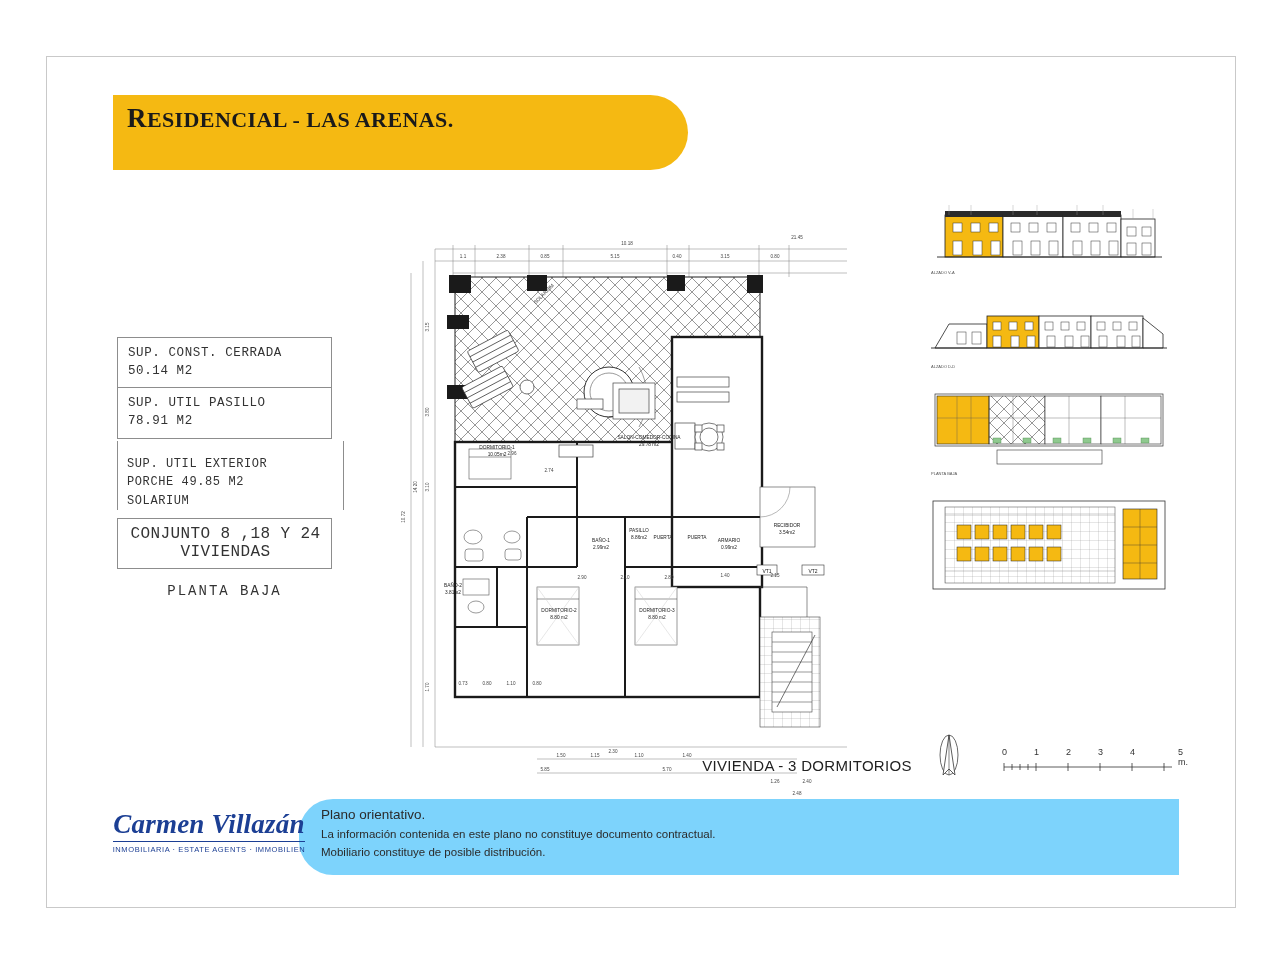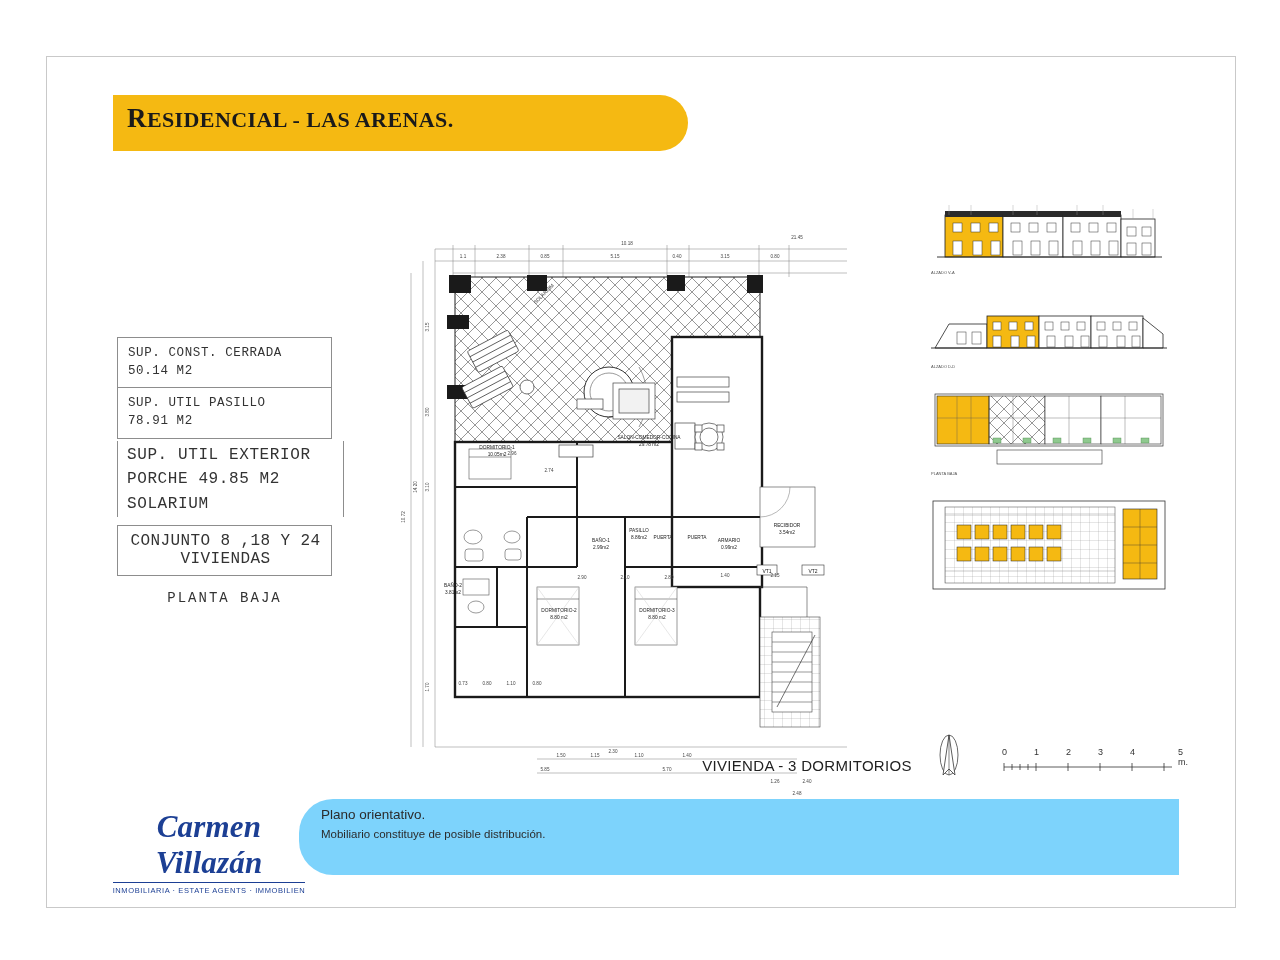--- a/index.html
+++ b/index.html
@@ -9,21 +9,21 @@
     font-family:"Liberation Sans", sans-serif;
     overflow:hidden;
   }
   #sheet{
     position:absolute;left:46px;top:56px;width:1188px;height:850px;
     background:#ffffff;border:1px solid #c9c9c9;
   }
 
   
   .banner{
-    position:absolute;left:66px;top:38px;width:575px;height:56px;
+    position:absolute;left:66px;top:38px;width:575px;height:75px;
     background:#f5b912;
     border-top-right-radius:38px;border-bottom-right-radius:38px;
   }
   .banner-title{
     position:absolute;left:14px;top:8px;
     font-family:"Liberation Serif", serif;
     font-size:22px;font-weight:bold;color:#1a1a1a;letter-spacing:.4px;
   }
   .banner-title .cap{font-size:27px;}
   .banner-sub{
@@ -37,23 +37,23 @@
   .surfbox{position:absolute;left:70px;top:280px;width:215px;}
   .surf-row{
     border:1px solid #8d8d8d;border-bottom:none;
     padding:6px 6px 7px 10px;
     font-family:"Liberation Mono", monospace;
     font-size:12.5px;color:#333;letter-spacing:.6px;line-height:1.45;
   }
   .surf-row.last{border-bottom:1px solid #8d8d8d;}
   .surf-open{
     position:relative;
-    border:none;padding:4px 6px 2px 10px;
+    border:none;padding:16px 6px 2px 10px;
     font-family:"Liberation Mono", monospace;
-    font-size:16px;color:#333;letter-spacing:.6px;line-height:1.55;
+    font-size:12px;color:#333;letter-spacing:.6px;line-height:1.55;
   }
   .surf-open:before{
     content:"";position:absolute;left:0;top:2px;bottom:2px;width:1px;background:#8d8d8d;
   }
   .surf-open:after{
     content:"";position:absolute;right:-12px;top:2px;bottom:2px;width:1px;background:#8d8d8d;
   }
   .conj{
     margin-top:6px;border:1px solid #8d8d8d;
     padding:6px 4px 7px 6px;text-align:center;
@@ -98,21 +98,21 @@
   .footer-band{
     position:absolute;left:252px;top:742px;width:880px;height:76px;
     background:#7dd3fc;border-top-left-radius:34px;border-bottom-left-radius:34px;
   }
   .foot-txt{position:absolute;left:22px;top:8px;color:#2b2b2b;}
   .foot-txt .l1{font-size:13.5px;font-weight:normal;margin-bottom:4px;}
   .foot-txt .l2,.foot-txt .l3{font-size:11.5px;line-height:1.55;}
   .logo{position:absolute;left:62px;top:752px;width:200px;text-align:center;}
   .logo .name{
     font-family:"Liberation Serif", serif;font-style:italic;font-weight:bold;
-    font-size:31px;color:#1c3f94;letter-spacing:.2px;
+    font-size:27px;color:#1c3f94;letter-spacing:.2px;
   }
   .logo .rule{height:1px;background:#1c3f94;margin:1px 4px 3px 4px;}
   .logo .sub{
     font-family:"Liberation Sans", sans-serif;font-size:7.5px;color:#1c3f94;letter-spacing:.6px;
   }
 </style>
 </head>
 <body>
 
 <div id="sheet">
@@ -539,20 +539,21 @@
         <line x1="98" y1="4" x2="98" y2="12"></line>
         <line x1="130" y1="4" x2="130" y2="12"></line>
         <line x1="162" y1="4" x2="162" y2="12"></line>
       </g>
     </svg>
   </div>
 
   <div class="footer-band">
     <div class="foot-txt">
       <div class="l1">Plano orientativo.</div>
+      <div class="l2">La información contenida en este plano no constituye documento contractual.</div>
       <div class="l3">Mobiliario constituye de posible distribución.</div>
     </div>
   </div>
 
   <div class="logo">
     <div class="name">Carmen Villazán</div>
     <div class="rule"></div>
     <div class="sub">INMOBILIARIA · ESTATE AGENTS · IMMOBILIEN</div>
   </div>
 

